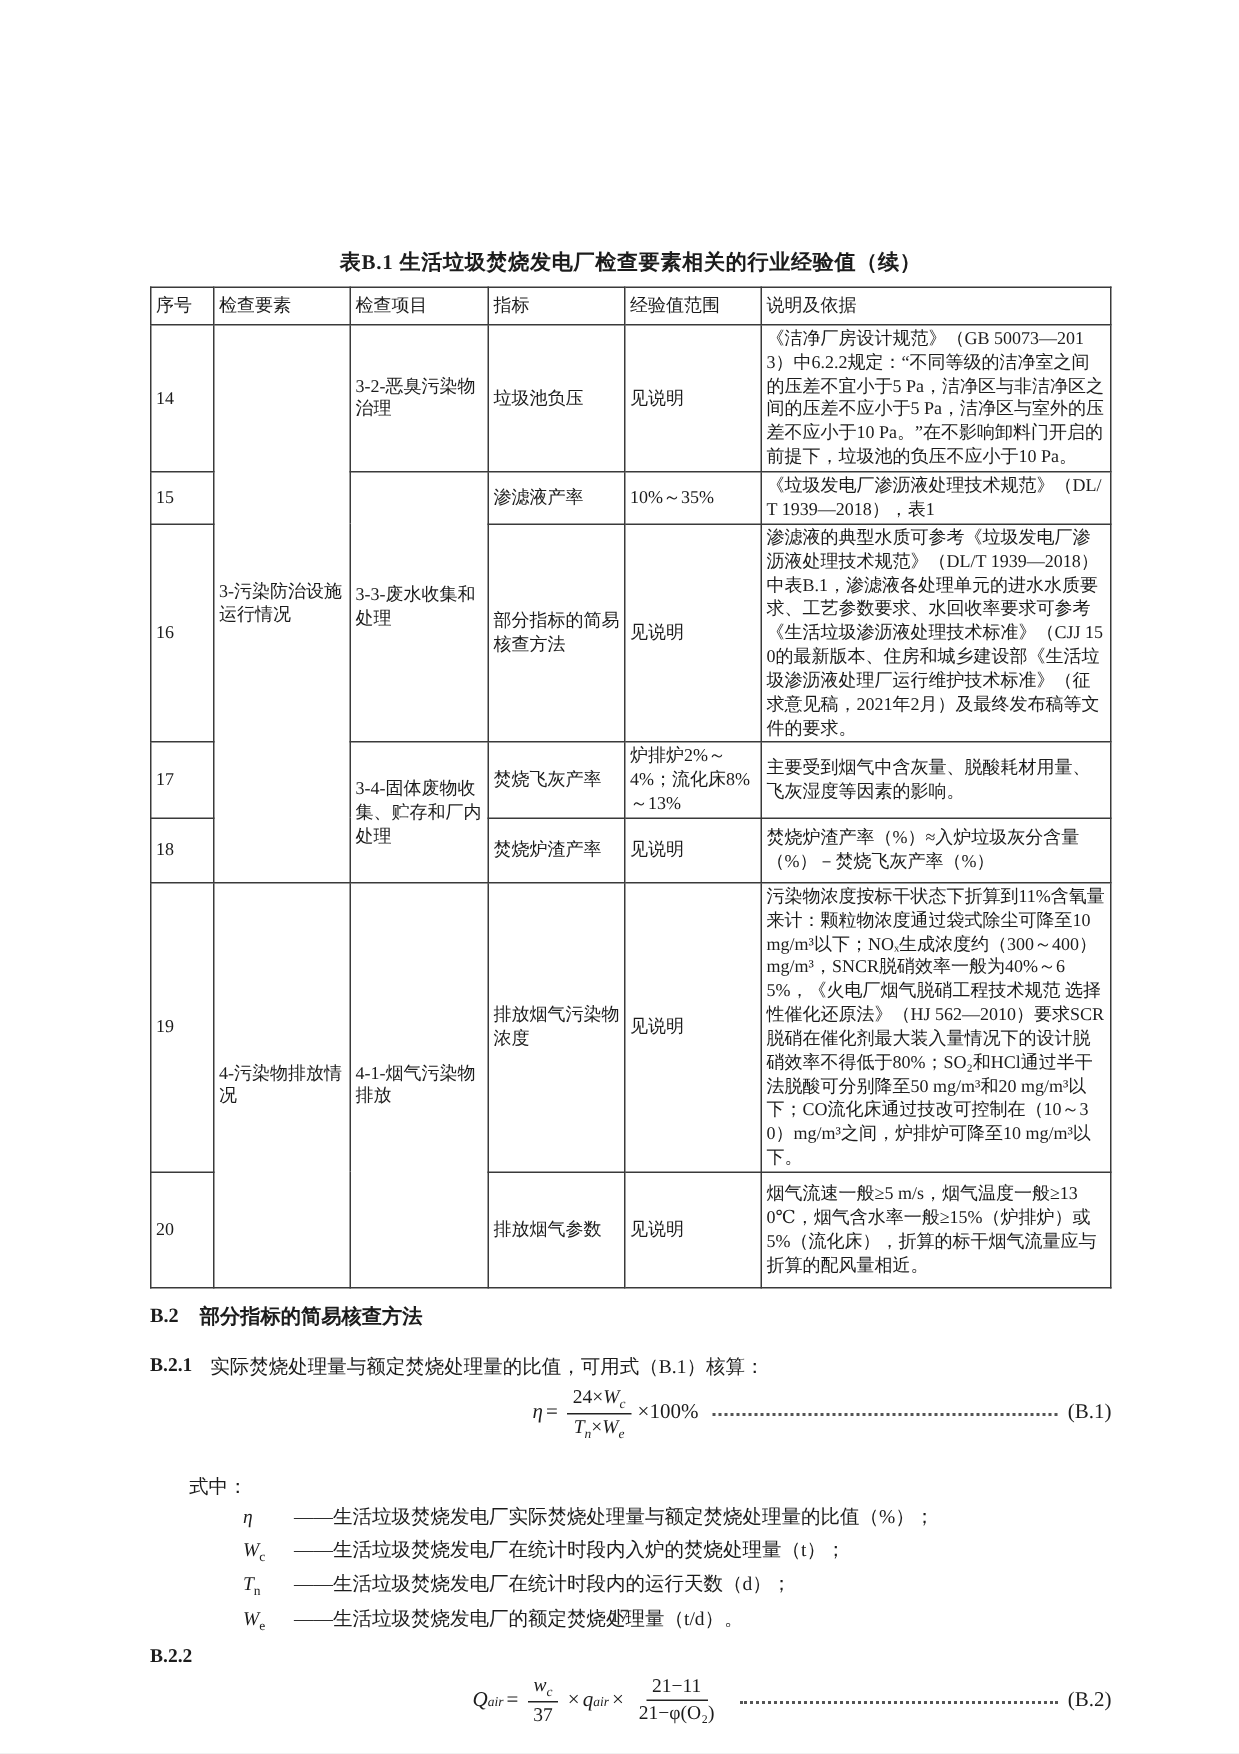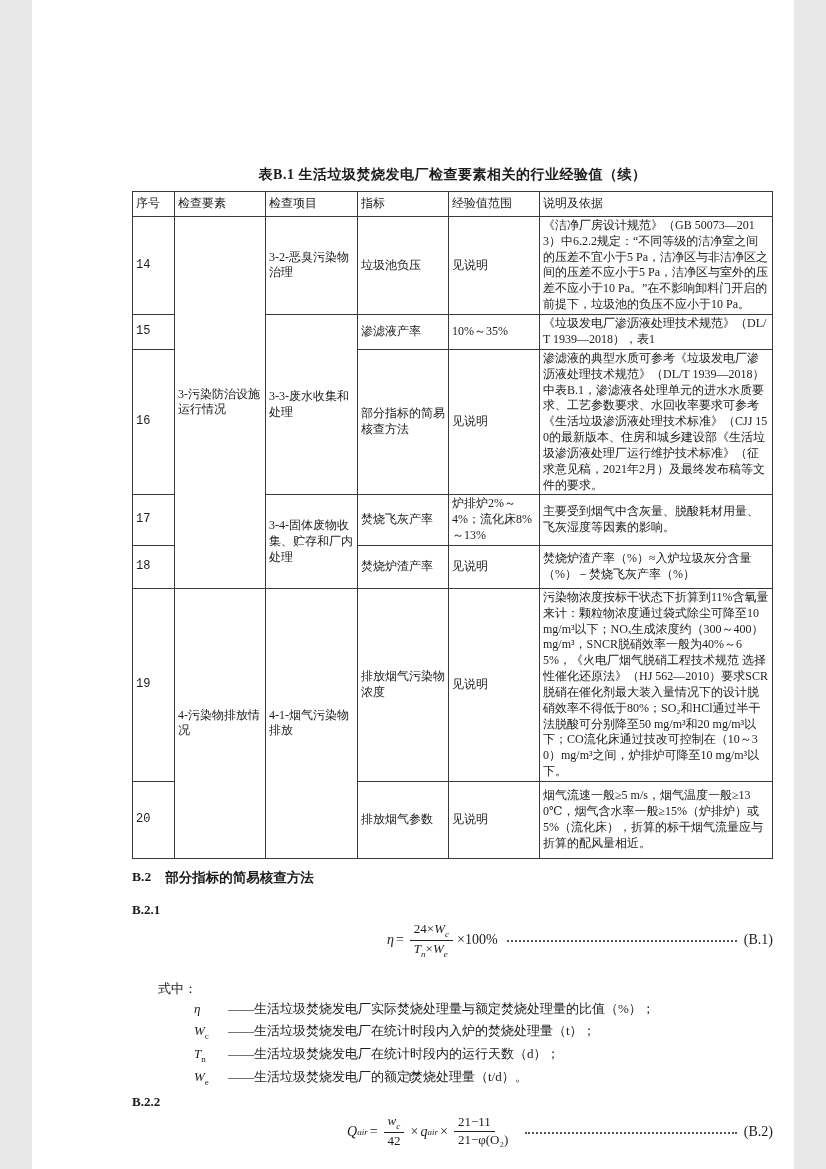--- a/index.html
+++ b/index.html
@@ -1,54 +1,54 @@
 <!DOCTYPE html>
 <html><head>
 <meta charset="utf-8">
 <style>
   html,body { margin:0; padding:0; background:#e8e8e8; }
   .page {
-    position:relative; width:762px; height:1169px; margin:0 auto;
+    position:relative; width:826px; height:1169px; margin:0 auto;
     background:#ffffff; color:#1c1c1c;
     font-family:"Liberation Serif","DejaVu Serif",serif;
     overflow:hidden;
   }
   .content { position:absolute; left:100px; top:166px; width:641px; }
 
   .table-title { text-align:center; font-weight:bold; font-size:14px; letter-spacing:0.5px; margin:0 0 7px 0; }
 
   table.exp { border-collapse:collapse; table-layout:fixed; width:641px; font-size:12px; }
   table.exp th, table.exp td {
     border:1px solid #3a3a3a; text-align:left; vertical-align:middle;
     padding:1px 3px; line-height:1.32; word-break:break-all;
   }
   table.exp th { font-weight:normal; height:22px; }
   td.note { text-align:justify; padding:2px 6px; }
-  td.no { font-family:Liberation Mono, monospace; }
+  td.no { font-family:Liberation Serif, serif; }
 
   .r14 .no { height:92px; }
   .r15 .no { height:32px; }
   .r16 .no { height:128px; }
   .r17 .no { height:36px; }
   .r18 .no { height:40px; }
   .r19 .no { height:168px; }
   .r20 .no { height:74px; }
 
   .sec { font-size:13px; margin-top:10px; }
   .sec-heading { font-weight:bold; font-size:13.5px; margin:8px 0 15px 0; display:flex; }
   .sec-heading .lab { margin-right:14px; }
   .clause { margin:6px 0 4px 0; display:flex; }
   .clause .lab { font-weight:bold; margin-right:12px; white-space:nowrap; }
 
   .formula { display:flex; align-items:center; font-size:14px; margin:4px 0 6px 0; }
   .fspace1 { flex:0 0 255px; }
   .fspace2 { flex:0 0 215px; }
   .var { font-style:italic; }
   .formula sub { font-size:9px; font-style:italic; }
-  .frac { display:inline-flex; flex-direction:column; align-items:flex-start; margin:0 4px; line-height:1.15; font-size:13px; }
+  .frac { display:inline-flex; flex-direction:column; align-items:center; margin:0 4px; line-height:1.15; font-size:13px; }
   .frac .fnum { border-bottom:1px solid #222; padding:0 4px 1px 4px; }
   .frac .fden { padding:1px 4px 0 4px; }
   .op { margin:0 2px; }
   .leader { flex:1 1 auto; border-bottom:2px dotted #555; height:0; margin:0 7px 0 9px; transform:translateY(1px); }
   .ftag { white-space:nowrap; }
 
   .where { margin:21px 0 2px 26px; }
   .def { display:flex; margin:2px 0 2px 62px; line-height:1.45; }
   .def .sym { width:34px; font-style:italic; flex:0 0 auto; }
   .def sub { font-size:9px; font-style:normal; }
@@ -135,20 +135,21 @@
     </table>
 
     <div class="sec">
       <div class="sec-heading">
         <span class="lab">B.2</span>
         <span>部分指标的简易核查方法</span>
       </div>
 
       <div class="clause">
         <span class="lab">B.2.1</span>
+        <span>实际焚烧处理量与额定焚烧处理量的比值，可用式（B.1）核算：</span>
       </div>
 
       <div class="formula">
         <span class="fspace1"></span>
         <span class="var">η</span>
         <span class="op">=</span>
         <span class="frac">
           <span class="fnum"><span>24×</span><span class="var">W</span><sub>c</sub></span>
           <span class="fden"><span class="var">T</span><sub>n</sub><span>×</span><span class="var">W</span><sub>e</sub></span>
         </span>
@@ -180,21 +181,21 @@
         <span class="lab">B.2.2</span>
       </div>
 
       <div class="formula">
         <span class="fspace2"></span>
         <span class="var">Q</span>
           <sub>air</sub>
         <span class="op">=</span>
         <span class="frac">
           <span class="fnum"><span class="var">w</span><sub>c</sub></span>
-          <span class="fden">42</span>
+          <span class="fden">37</span>
         </span>
         <span class="op">×</span>
         <span class="var">q</span>
           <sub>air</sub>
         <span class="op">×</span>
         <span class="frac">
           <span class="fnum">21−11</span>
           <span class="fden">21−φ(O₂)</span>
         </span>
         <span class="leader"></span>

